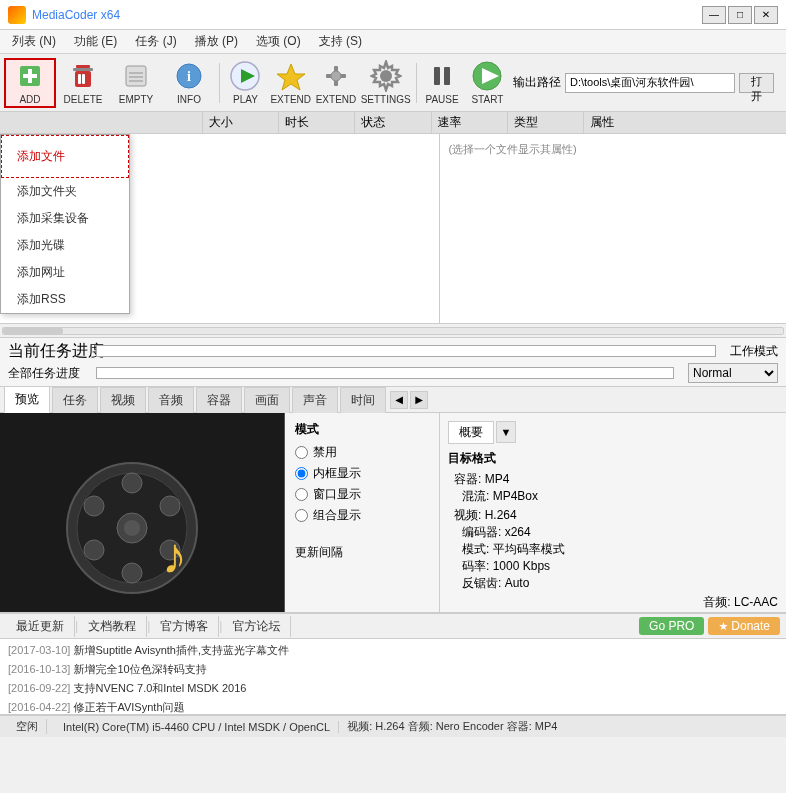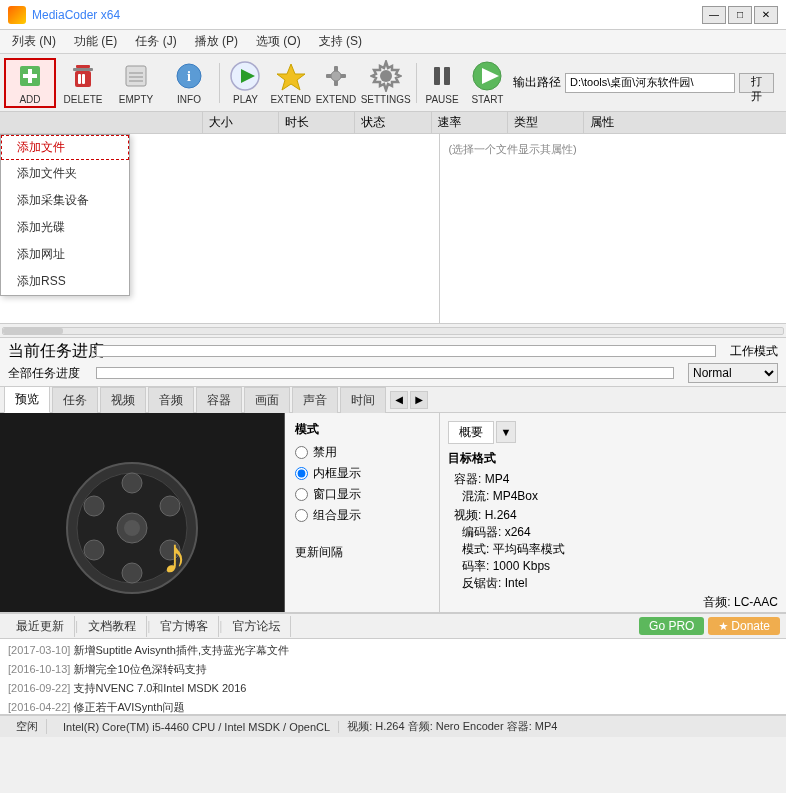--- a/index.html
+++ b/index.html
@@ -16,21 +16,21 @@
     
     .menu-bar { display: flex; align-items: center; height: 24px; background: #f5f5f5; border-bottom: 1px solid #d0d0d0; padding: 0 4px; gap: 2px; }
     .menu-item { padding: 2px 8px; cursor: pointer; font-size: 12px; color: #333; }
     .toolbar-btn { display: flex; flex-direction: column; align-items: center; justify-content: center; width: 52px; height: 50px; cursor: pointer; border: 1px solid transparent; gap: 2px; background: transparent; }
     .toolbar-icon { width: 32px; height: 32px; display: flex; align-items: center; justify-content: center; font-size: 20px; }
     .toolbar-label { font-size: 10px; color: #333; }
     
     
     .dropdown-menu { position: absolute; left: 0; top: 0; background: white; border: 1px solid #aaa; box-shadow: 2px 2px 6px rgba(0,0,0,0.2); z-index: 100; min-width: 130px; }
     .dropdown-menu-item { padding: 5px 16px; cursor: pointer; font-size: 12px; color: #333; white-space: nowrap; }
-    .dropdown-menu-item.active { color: #cc0000; border: 1px dashed #cc0000; padding: 3px 15px; }
+    .dropdown-menu-item.active { color: #cc0000; border: 1px dashed #cc0000; padding: 12px 15px; }
     .tab-item { padding: 4px 10px; font-size: 12px; cursor: pointer; border: 1px solid #ccc; border-bottom: none; background: #e0e0e0; margin-right: 2px; color: #333; }
     .tab-item.active { background: white; border-bottom: 1px solid white; color: #000; }
     .tab-nav-btn { width: 18px; height: 18px; border: 1px solid #ccc; background: #e0e0e0; cursor: pointer; font-size: 10px; display: flex; align-items: center; justify-content: center; margin-left: 2px; }
     .overview-tab { padding: 2px 10px; border: 1px solid #ccc; font-size: 12px; cursor: pointer; background: #e8e8e8; }
     .overview-tab.active { background: white; }
     .bottom-link { padding: 2px 10px; font-size: 12px; cursor: pointer; color: #333; border-right: 1px solid #ccc; }
     .gopro-btn { background: #5cb85c; color: white; padding: 2px 10px; font-size: 12px; border: none; cursor: pointer; border-radius: 3px; margin-right: 4px; }
     .donate-btn { background: #f0ad4e; color: white; padding: 2px 10px; font-size: 12px; border: none; cursor: pointer; border-radius: 3px; display: flex; align-items: center; gap: 3px; }
     .star-icon { color: #fff; font-size: 11px; }
     
@@ -325,21 +325,21 @@
         <div style="margin-left:8px;">
           <span>编码器</span>: <span>x264</span>
         </div>
         <div style="margin-left:8px;">
           <span>模式</span>: <span>平均码率模式</span>
         </div>
         <div style="margin-left:8px;">
           <span>码率</span>: <span>1000 Kbps</span>
         </div>
         <div style="margin-left:8px;">
-          <span>反锯齿</span>: <span>Intel</span>
+          <span>反锯齿</span>: <span>Auto</span>
         </div>
         <div style="margin-top:2px;text-align:right;">
           <span>音频</span>: <span>LC-AAC</span>
         </div>
         <div style="margin-left:8px;">
           : 
         </div>
 
       </div>
     </div>

